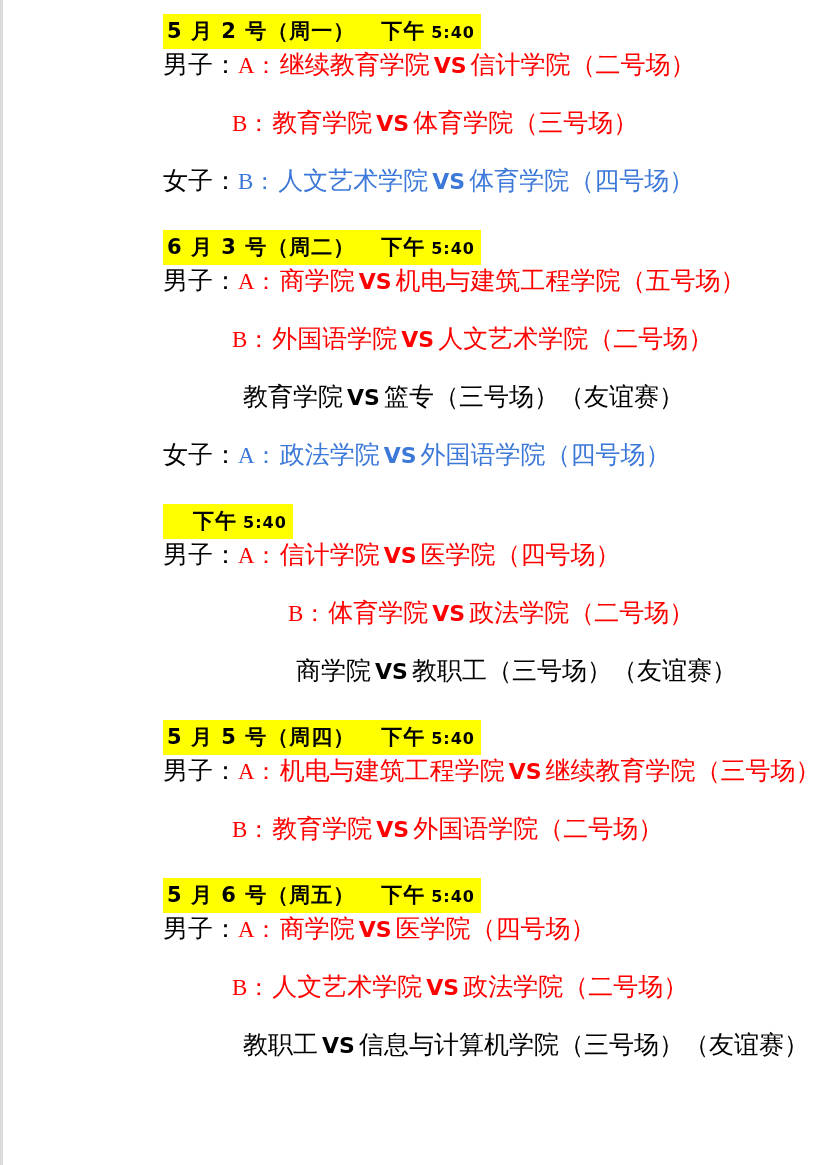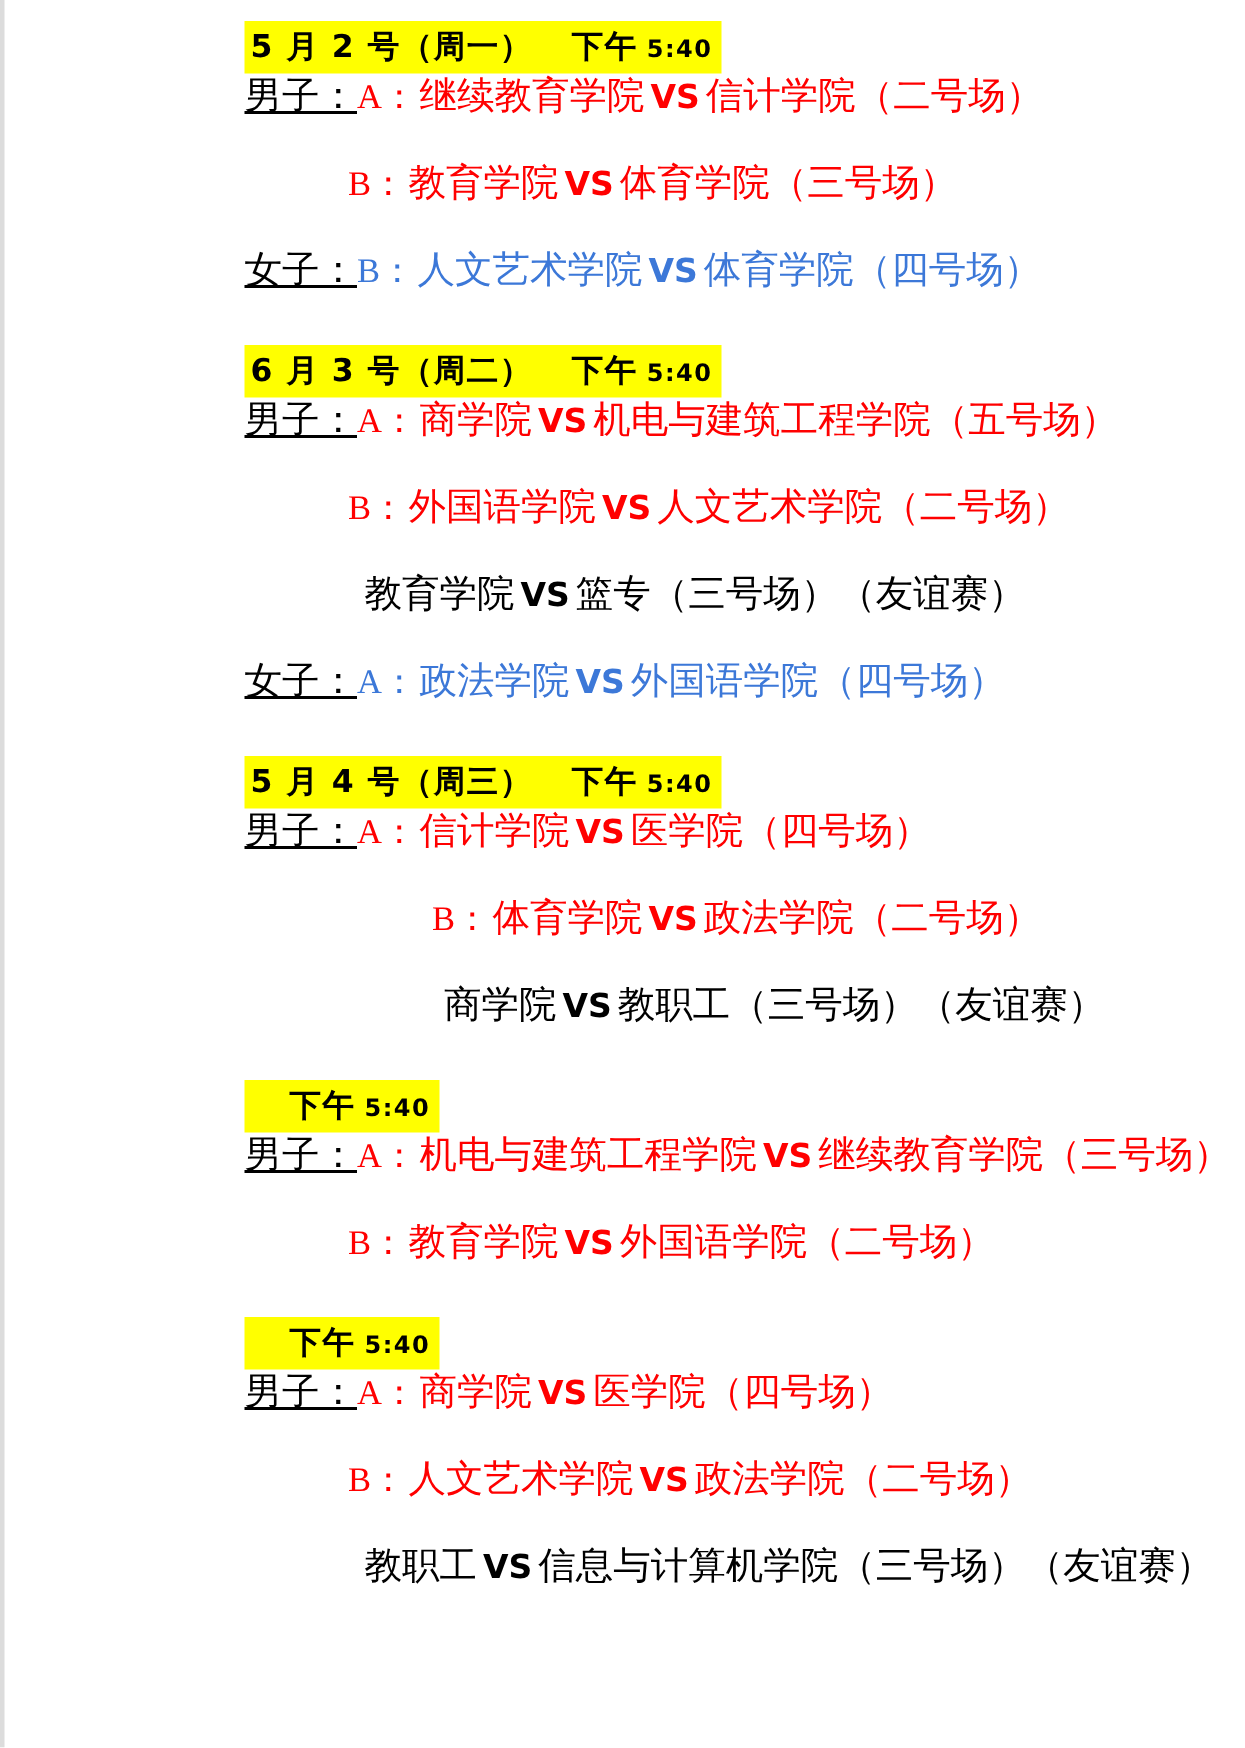--- a/index.html
+++ b/index.html
@@ -66,21 +66,20 @@
   .match-line {
     display: flex;
     align-items: baseline;
     font-size: 25px;
     line-height: 1.0;
     height: 58px;
     white-space: nowrap;
   }
   .match-line .lead {
     color: #000;
-    text-decoration: underline;
   }
   .vs {
     font-family: "DejaVu Sans", sans-serif;
     font-size: 22px;
     font-weight: bold;
     padding: 0 4px;
   }
   .ind-0 { padding-left: 163px; }
   .ind-1 { padding-left: 232px; }
   .ind-2 { padding-left: 243px; }
@@ -155,21 +154,21 @@
           <span class="lead seg" style="color: rgb(0, 0, 0);">女子：</span>
           <span class="tag seg" style="color: rgb(60, 120, 216);">A：</span>
           <span class="seg" style="color: rgb(60, 120, 216);">政法学院</span>
           <span class="vs seg" style="color: rgb(60, 120, 216);">VS</span>
           <span class="seg" style="color: rgb(60, 120, 216);">外国语学院</span>
           <span class="seg" style="color: rgb(60, 120, 216);">（四号场）</span>
         </div>
       </div>
       <div class="day-block">
         <div class="date-line">
-          <span class="date-hl"><span>5 月 4 号（周三）</span><span class="time">下午</span><span class="time-num" style="margin-left: 6px;">5:40</span></span>
+          <span class="date-hl"><span class="time">下午</span><span class="time-num" style="margin-left: 6px;">5:40</span></span>
         </div>
         <div class="match-line ind-0">
           <span class="lead seg" style="color: rgb(0, 0, 0);">男子：</span>
           <span class="tag seg" style="color: rgb(255, 0, 0);">A：</span>
           <span class="seg" style="color: rgb(255, 0, 0);">信计学院</span>
           <span class="vs seg" style="color: rgb(255, 0, 0);">VS</span>
           <span class="seg" style="color: rgb(255, 0, 0);">医学院</span>
           <span class="seg" style="color: rgb(255, 0, 0);">（四号场）</span>
         </div>
         <div class="match-line ind-3">
@@ -181,41 +180,41 @@
         </div>
         <div class="match-line ind-4">
           <span class="seg" style="color: rgb(0, 0, 0);">商学院</span>
           <span class="vs seg" style="color: rgb(0, 0, 0);">VS</span>
           <span class="seg" style="color: rgb(0, 0, 0);">教职工</span>
           <span class="seg" style="color: rgb(0, 0, 0);">（三号场）（友谊赛）</span>
         </div>
       </div>
       <div class="day-block">
         <div class="date-line">
-          <span class="date-hl"><span class="time">下午</span><span class="time-num" style="margin-left: 6px;">5:40</span></span>
+          <span class="date-hl"><span>5 月 5 号（周四）</span><span class="time">下午</span><span class="time-num" style="margin-left: 6px;">5:40</span></span>
         </div>
         <div class="match-line ind-0">
           <span class="lead seg" style="color: rgb(0, 0, 0);">男子：</span>
           <span class="tag seg" style="color: rgb(255, 0, 0);">A：</span>
           <span class="seg" style="color: rgb(255, 0, 0);">机电与建筑工程学院</span>
           <span class="vs seg" style="color: rgb(255, 0, 0);">VS</span>
           <span class="seg" style="color: rgb(255, 0, 0);">继续教育学院</span>
           <span class="seg" style="color: rgb(255, 0, 0);">（三号场）</span>
         </div>
         <div class="match-line ind-1">
           <span class="tag seg" style="color: rgb(255, 0, 0);">B：</span>
           <span class="seg" style="color: rgb(255, 0, 0);">教育学院</span>
           <span class="vs seg" style="color: rgb(255, 0, 0);">VS</span>
           <span class="seg" style="color: rgb(255, 0, 0);">外国语学院</span>
           <span class="seg" style="color: rgb(255, 0, 0);">（二号场）</span>
         </div>
       </div>
       <div class="day-block">
         <div class="date-line">
-          <span class="date-hl"><span class="time">下午</span><span class="time-num" style="margin-left: 6px;">5:40</span></span>
+          <span class="date-hl"><span>5 月 6 号（周五）</span><span class="time">下午</span><span class="time-num" style="margin-left: 6px;">5:40</span></span>
         </div>
         <div class="match-line ind-0">
           <span class="lead seg" style="color: rgb(0, 0, 0);">男子：</span>
           <span class="tag seg" style="color: rgb(255, 0, 0);">A：</span>
           <span class="seg" style="color: rgb(255, 0, 0);">商学院</span>
           <span class="vs seg" style="color: rgb(255, 0, 0);">VS</span>
           <span class="seg" style="color: rgb(255, 0, 0);">医学院</span>
           <span class="seg" style="color: rgb(255, 0, 0);">（四号场）</span>
         </div>
         <div class="match-line ind-1">

